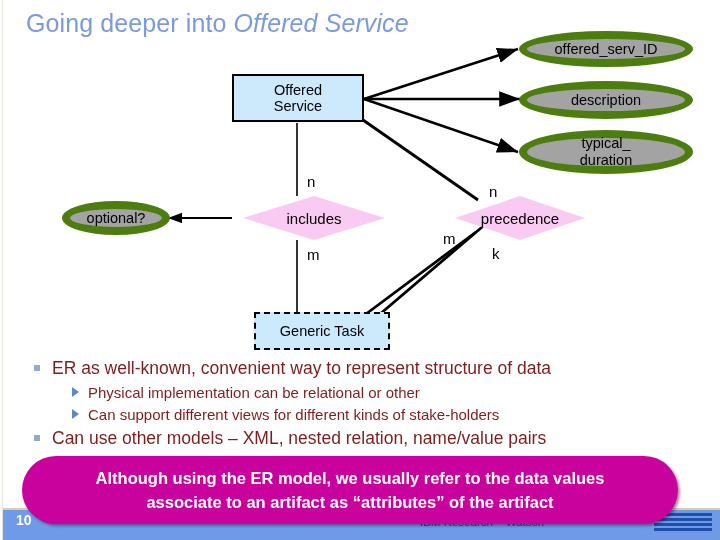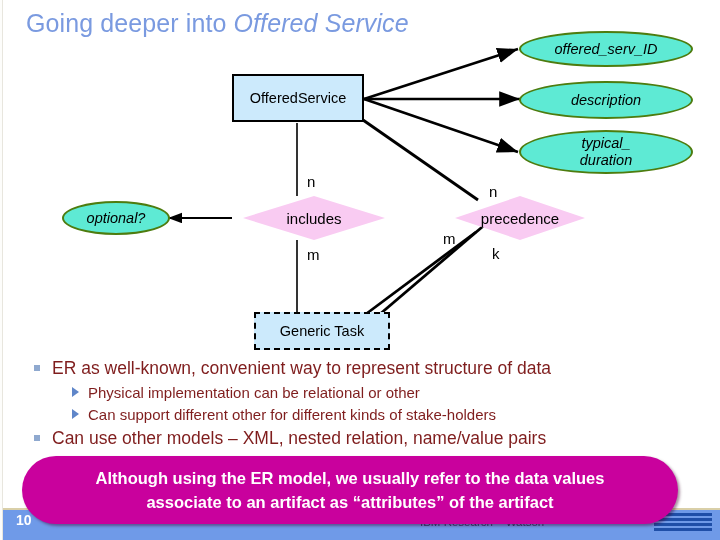--- a/index.html
+++ b/index.html
@@ -44,24 +44,23 @@
 
   .node {
     position: absolute;
     display: flex; align-items: center; justify-content: center;
     text-align: center;
     color: #000;
     font-size: 14.5px;
     line-height: 16px;
   }
   .ellipse {
-    background: #5eead4;
-    border: 2px solid #4d7c0f;
+    background: #a3a3a3;
+    border: 8px solid #4d7c0f;
     border-radius: 50%;
-    font-style: italic;
   }
   .rect {
     background: #cceafc;
     border: 2px solid #000;
   }
   .rect-dashed {
     background: #cceafc;
     border: 2px dashed #000;
     margin-left: 24px;
   }
@@ -194,21 +193,21 @@
       <line x1="297" y1="123" x2="297" y2="196" stroke="#000" stroke-width="1.6"></line>
 
       <line x1="232" y1="218" x2="168" y2="218" stroke="#000" stroke-width="1.8" marker-end="url(#ah)"></line>
 
       <line x1="297" y1="240" x2="297" y2="312" stroke="#000" stroke-width="1.6"></line>
 
       <line x1="366" y1="314" x2="476" y2="232" stroke="#000" stroke-width="2.8"></line>
       <line x1="366" y1="326" x2="488" y2="222" stroke="#000" stroke-width="2.8"></line>
     </svg>
 
-    <div class="node rect" style="left:232px; top:74px; width:132px; height:48px; flex-direction:row;">
+    <div class="node rect" style="left:232px; top:74px; width:132px; height:48px; flex-direction:column;">
       <span>Offered</span>
       <span>Service</span>
     </div>
 
     <div class="node ellipse" style="left:519px; top:31px; width:174px; height:36px;">
       <span>offered_serv_ID</span>
     </div>
 
     <div class="node ellipse" style="left:519px; top:81px; width:174px; height:38px;align-items:center;">
       <span>description</span>
@@ -248,21 +247,21 @@
     <div class="b1">
       <span class="mk"></span>
       <span>ER as well-known, convenient way to represent structure of data</span>
     </div>
     <div class="b2">
       <span class="mk"></span>
       <span>Physical implementation can be relational or other</span>
     </div>
     <div class="b2">
       <span class="mk"></span>
-      <span>Can support different other for different kinds of stake-holders</span>
+      <span>Can support different views for different kinds of stake-holders</span>
     </div>
     <div class="b1">
       <span class="mk"></span>
       <span>Can use other models – XML, nested relation, name/value pairs</span>
     </div>
   </div>
 
   <div id="footer-bar">
     <div class="sep"></div>
   </div>

